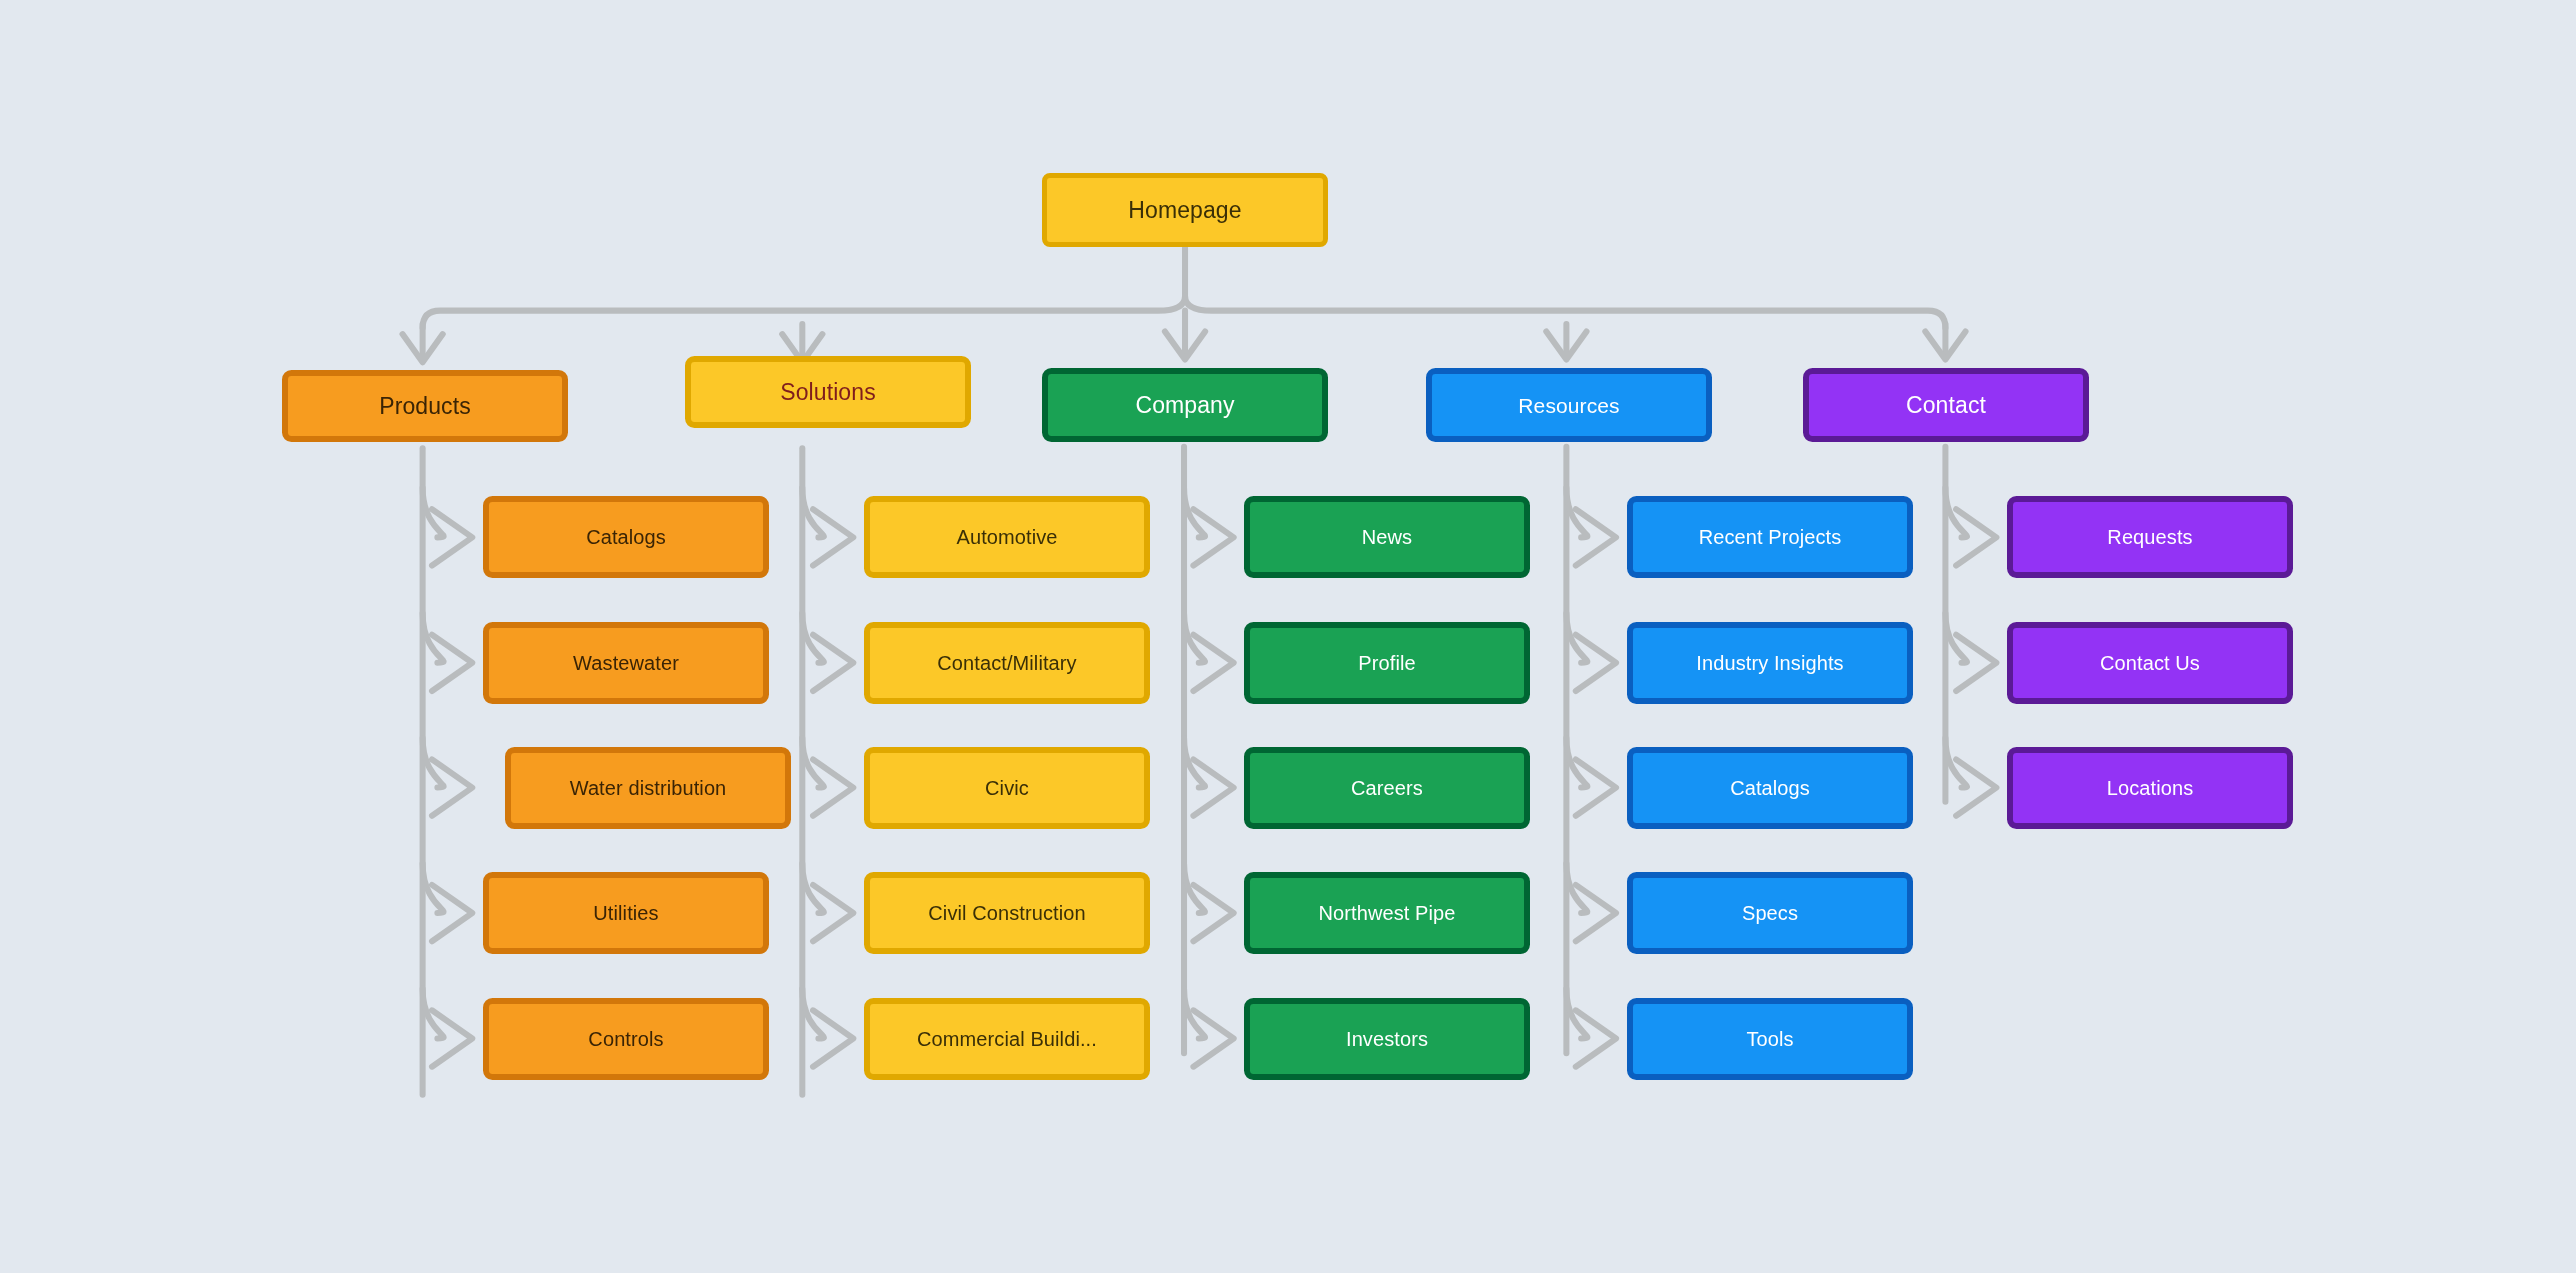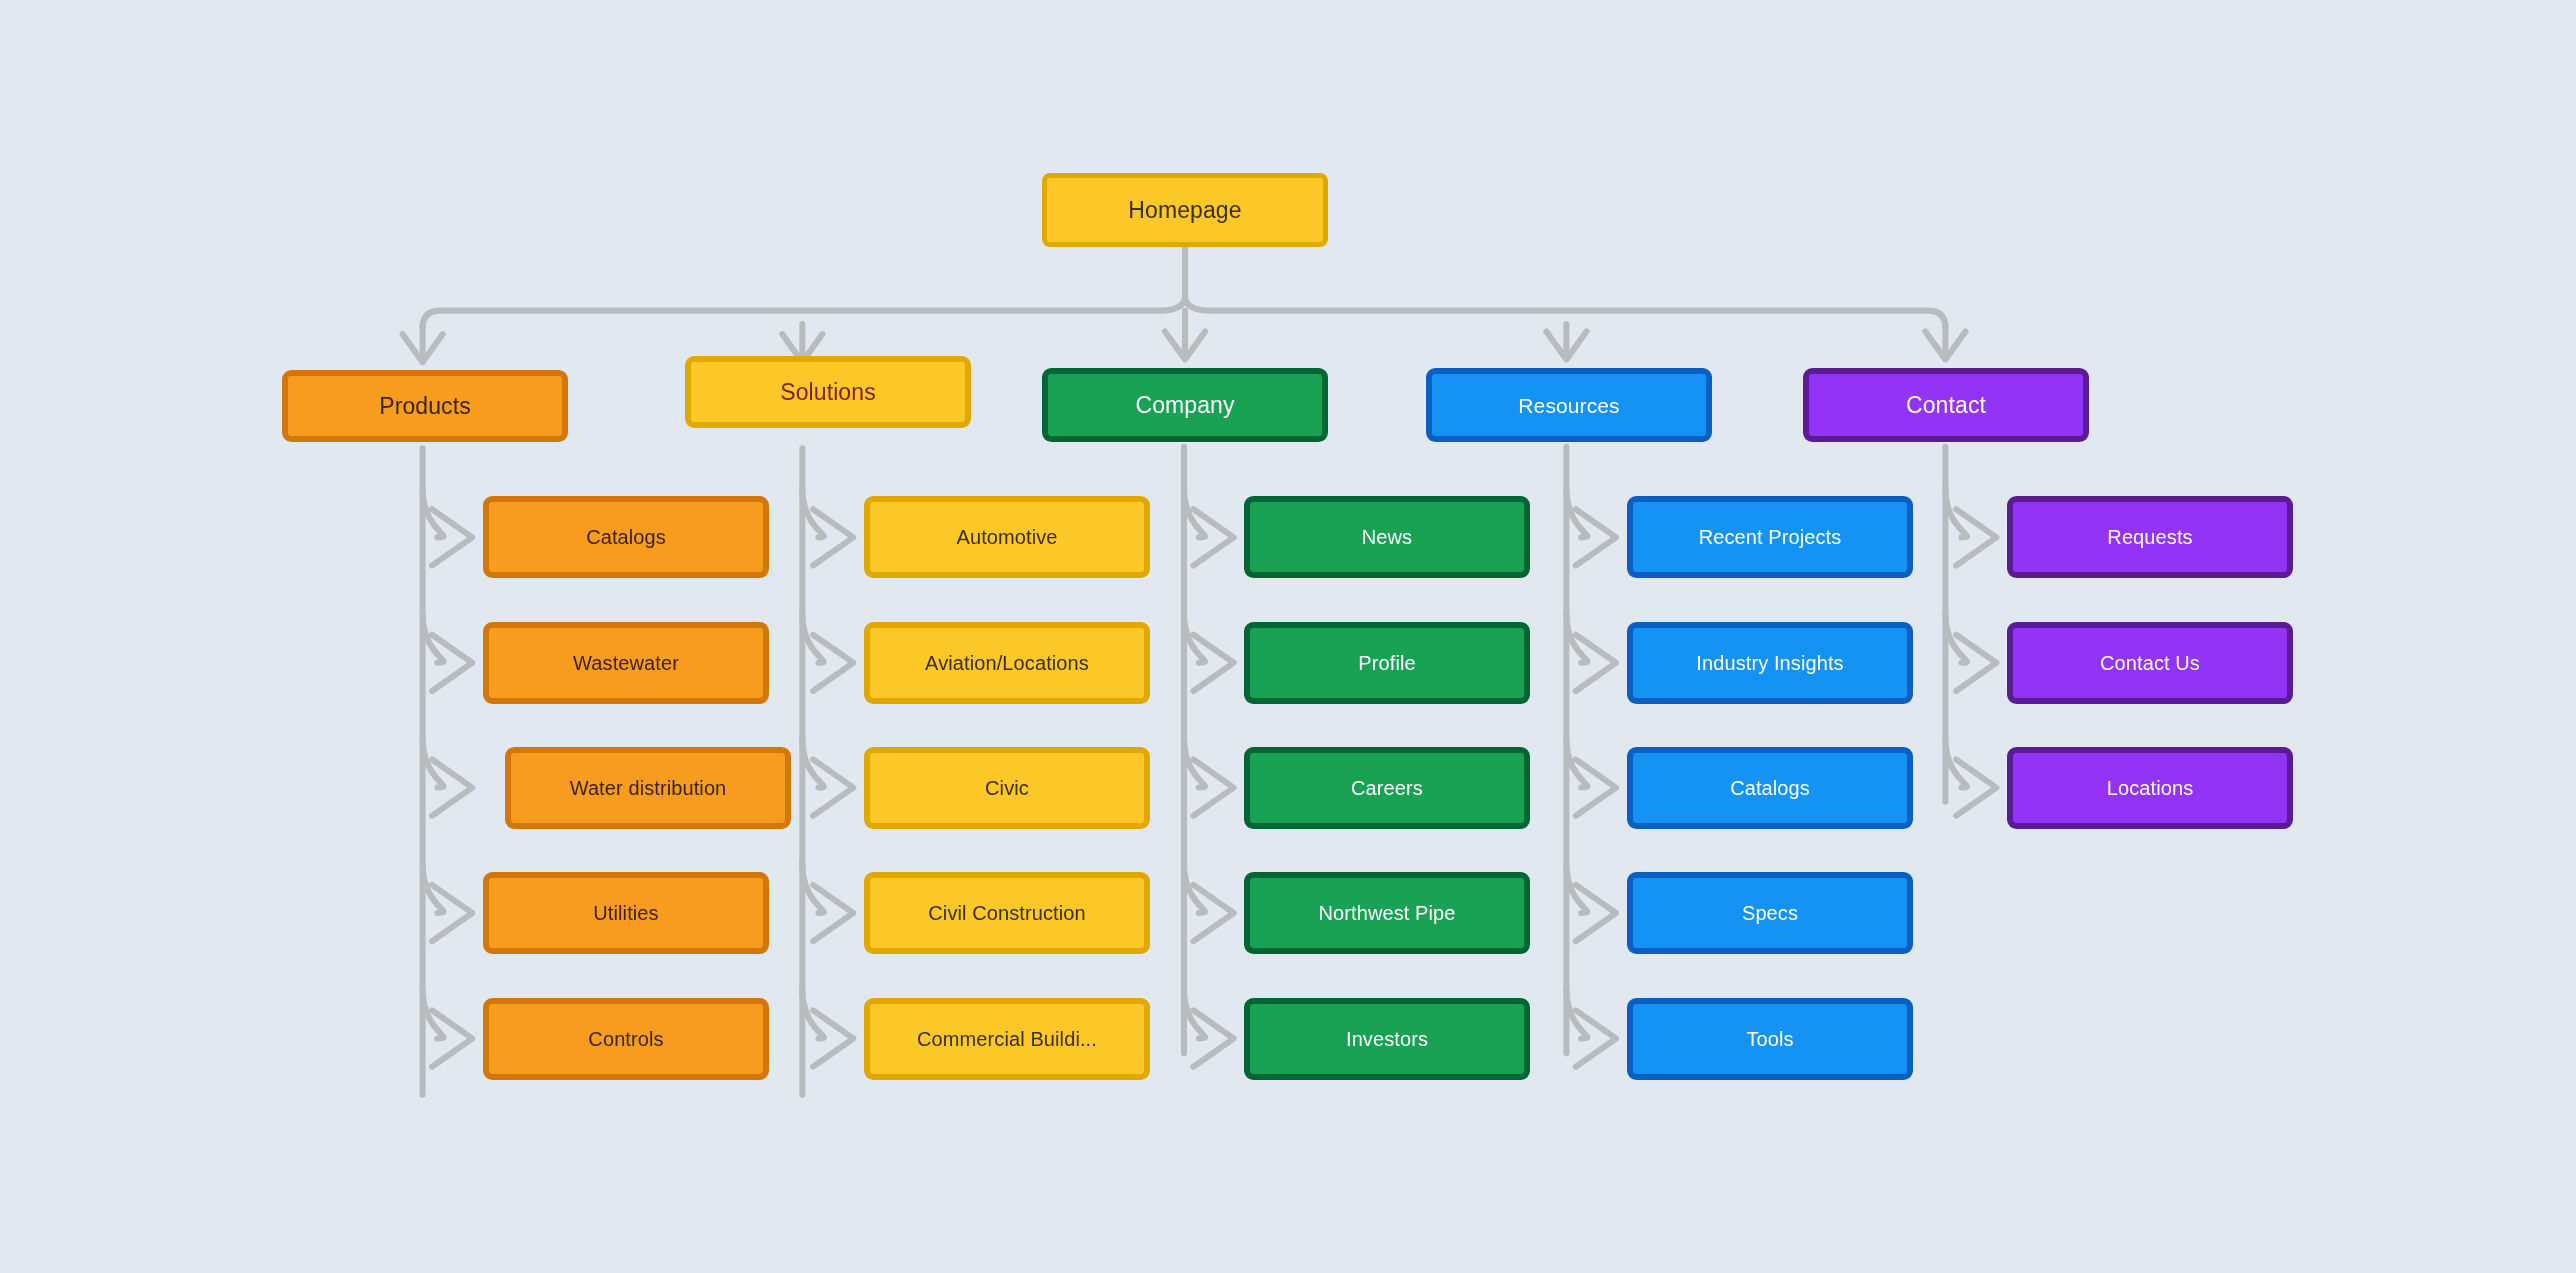--- a/index.html
+++ b/index.html
@@ -141,21 +141,21 @@
     <div class="node" style="left: 483px; top: 998px; width: 286px; height: 82px; background: rgb(247, 156, 31); border-color: rgb(210, 119, 10); color: rgb(58, 36, 5); font-size: 20px;">
       <span class="node-label">Controls</span>
     </div>
     <div class="node" style="left: 661px; top: 356px; width: 286px; height: 72px; background: rgb(252, 200, 40); border-color: rgb(224, 168, 0); color: #7f1d1d; font-size: 23px; margin-left: 24px;">
       <span class="node-label">Solutions</span>
     </div>
     <div class="node" style="left: 864px; top: 496px; width: 286px; height: 82px; background: rgb(252, 200, 40); border-color: rgb(224, 168, 0); color: rgb(58, 47, 7); font-size: 20px;">
       <span class="node-label">Automotive</span>
     </div>
     <div class="node" style="left: 864px; top: 622px; width: 286px; height: 82px; background: rgb(252, 200, 40); border-color: rgb(224, 168, 0); color: rgb(58, 47, 7); font-size: 20px;">
-      <span class="node-label">Aviation/Locations</span>
+      <span class="node-label">Contact/Military</span>
     </div>
     <div class="node" style="left: 864px; top: 747px; width: 286px; height: 82px; background: rgb(252, 200, 40); border-color: rgb(224, 168, 0); color: rgb(58, 47, 7); font-size: 20px;">
       <span class="node-label">Civic</span>
     </div>
     <div class="node" style="left: 864px; top: 872px; width: 286px; height: 82px; background: rgb(252, 200, 40); border-color: rgb(224, 168, 0); color: rgb(58, 47, 7); font-size: 20px;">
       <span class="node-label">Civil Construction</span>
     </div>
     <div class="node" style="left: 864px; top: 998px; width: 286px; height: 82px; background: rgb(252, 200, 40); border-color: rgb(224, 168, 0); color: rgb(58, 47, 7); font-size: 20px;">
       <span class="node-label">Commercial Buildi...</span>
     </div>

